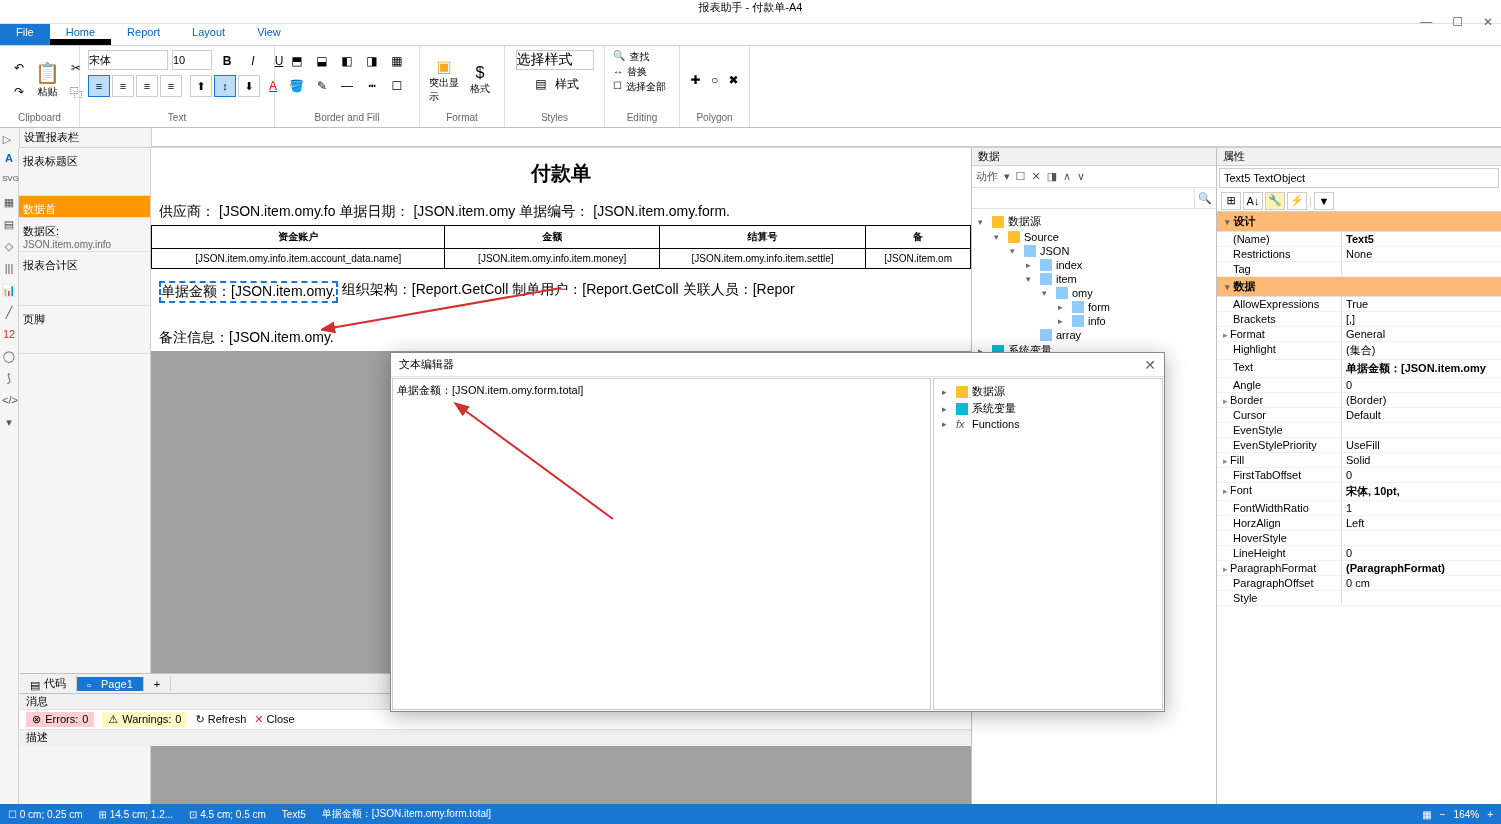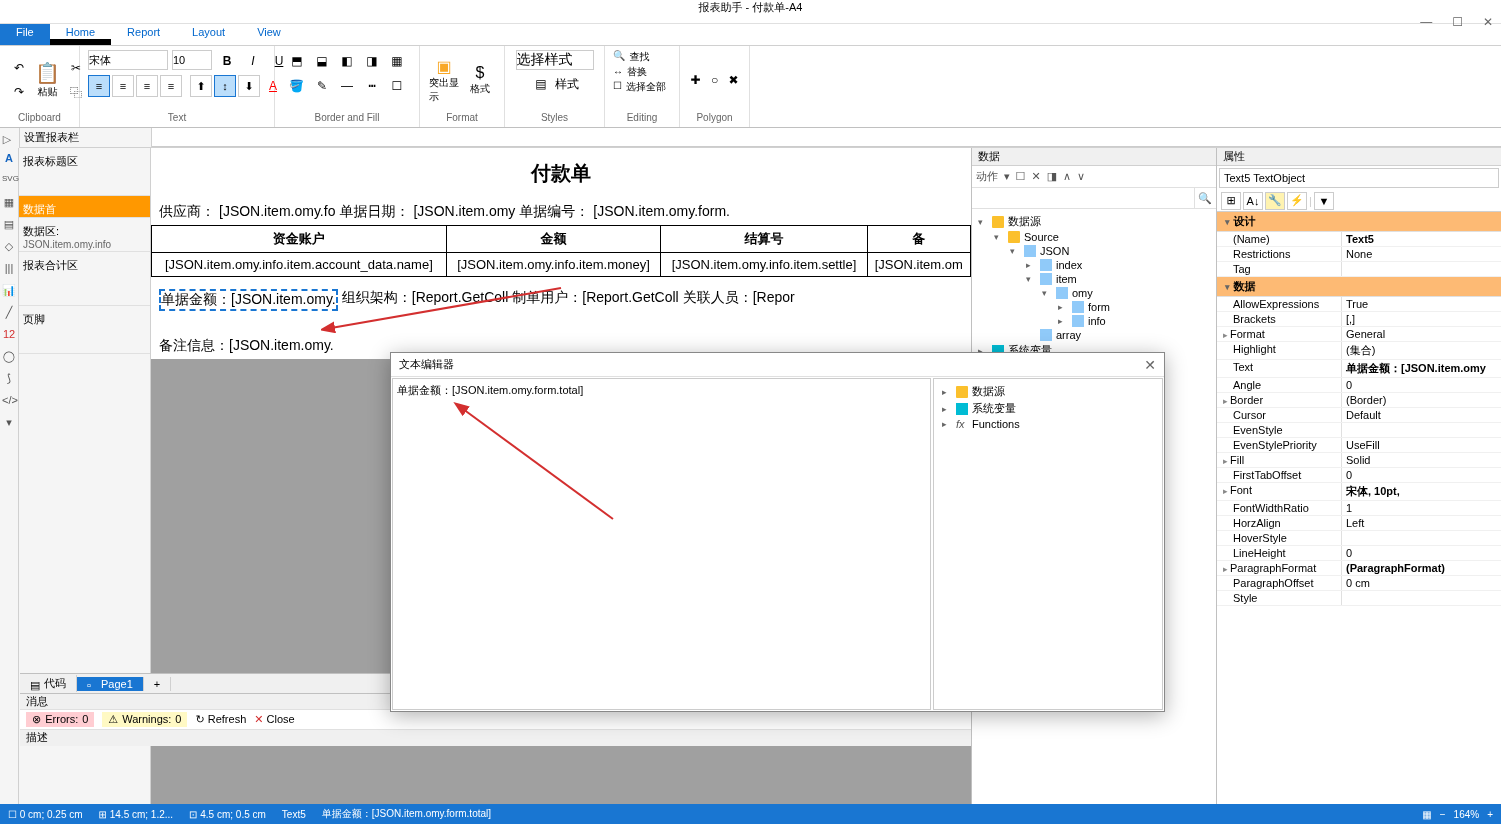--- a/index.html
+++ b/index.html
@@ -34,21 +34,21 @@
 .band-labels { width:132px; background:#f5f5f5; border-right:1px solid #d0d0d0; }
 .band-label { padding:6px 4px; border-bottom:1px solid #e0e0e0; font-size:11px; }
 .band-label.sel { background:#ff9800; color:#fff; }
 .band-sublabel { font-size:10px; color:#666; }
 
 .canvas-area { flex:1; background:#a0a0a0; overflow:auto; position:relative; }
 .page { background:#fff; margin:0; width:820px; }
 .report-title { text-align:center; font-size:20px; font-weight:bold; padding:12px 0; font-family:SimSun,serif; }
 .field-row { display:flex; font-family:SimSun,serif; font-size:14px; padding:4px 8px; gap:4px; }
 .data-table { width:100%; border-collapse:collapse; font-family:SimSun,serif; }
-.data-table th,.data-table td { border:1px solid #000; padding:4px; font-size:13px; text-align:center; }
+.data-table th,.data-table td { border:1px solid #000; padding:4px; font-size:10px; text-align:center; }
 .sel-box { border:2px dashed #1976d2; position:relative; }
 
 .right-panels { width:530px; display:flex; }
 .data-panel { width:245px; background:#fff; border-left:1px solid #c0c0c0; display:flex; flex-direction:column; }
 .panel-header { height:18px; background:#f0f0f0; border-bottom:1px solid #d0d0d0; font-size:11px; padding:1px 6px; display:flex; align-items:center; }
 .panel-toolbar { height:22px; border-bottom:1px solid #e0e0e0; display:flex; align-items:center; padding:0 4px; gap:6px; font-size:11px; color:#555; }
 .panel-search { display:flex; border-bottom:1px solid #e0e0e0; }
 .panel-search input { flex:1; border:none; height:20px; padding:0 4px; font-size:11px; }
 .panel-search .search-icon { width:22px; display:flex; align-items:center; justify-content:center; border-left:1px solid #e0e0e0; }
 .tree { font-size:11px; padding:4px 2px; overflow:auto; flex:1; }

